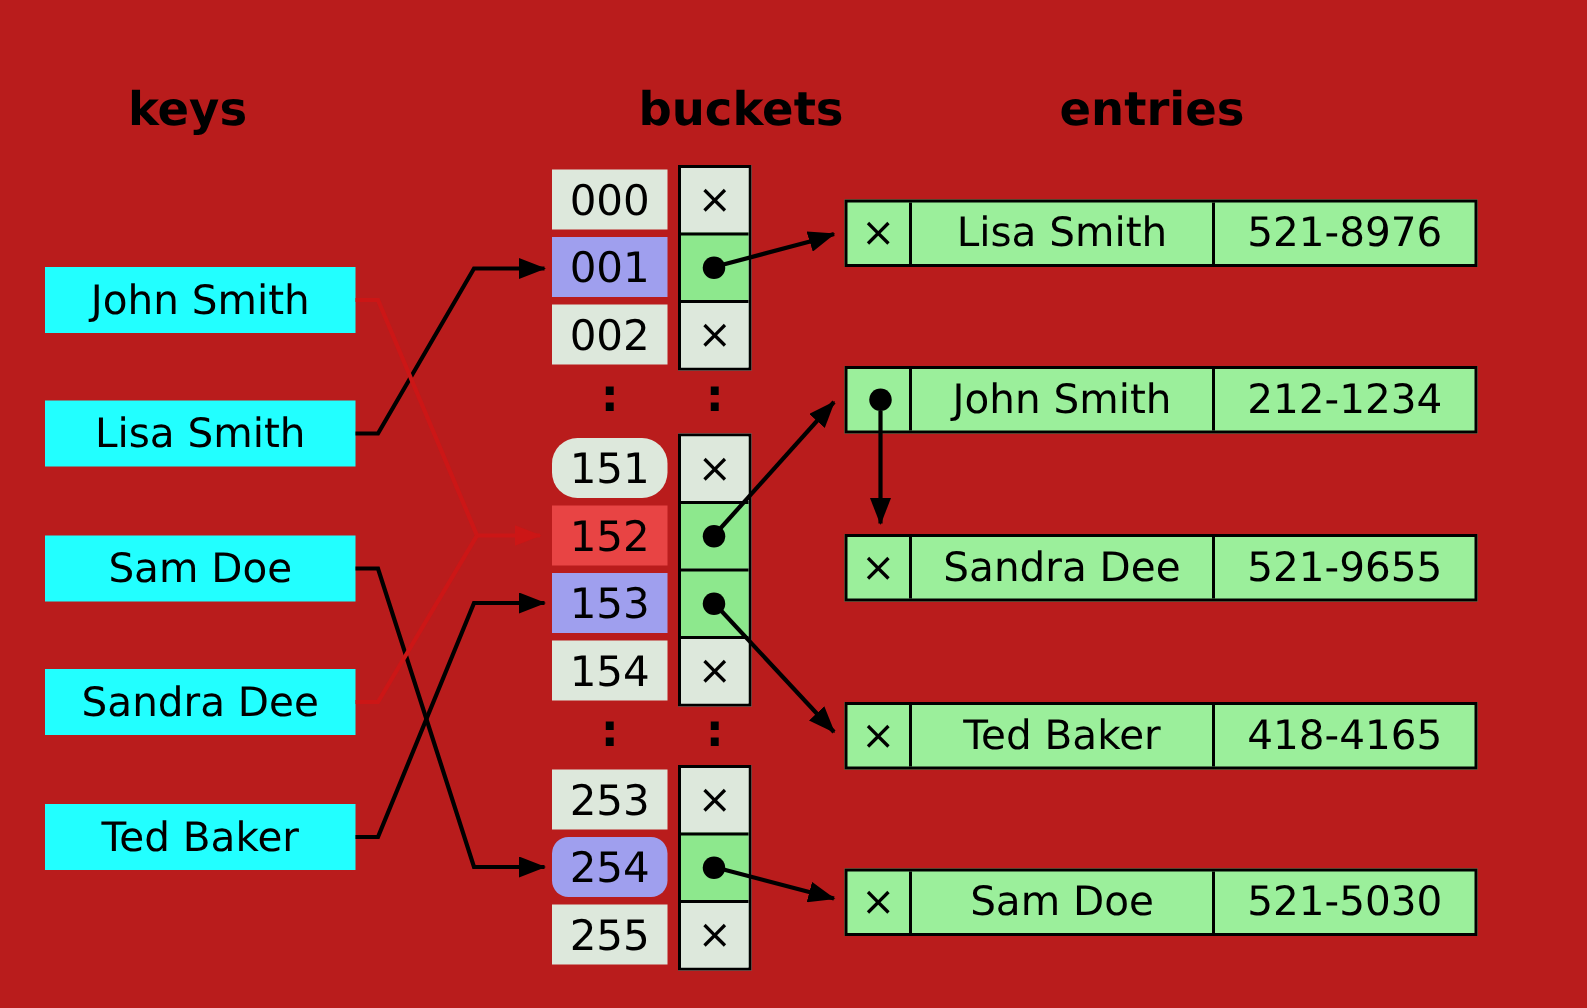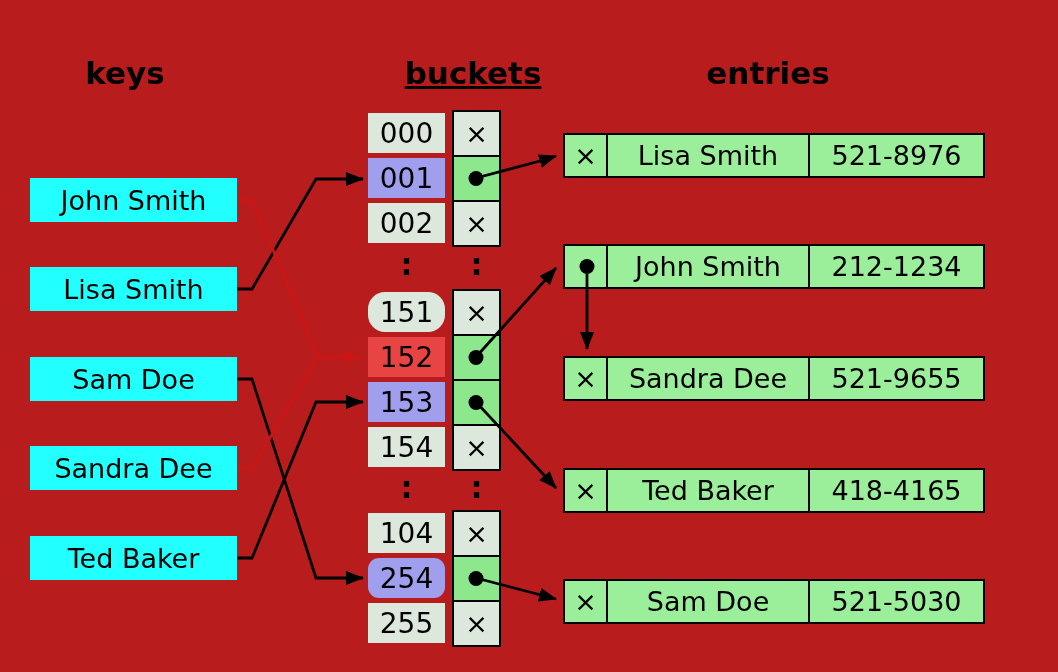--- a/index.html
+++ b/index.html
@@ -39,39 +39,39 @@
   .entry .name{width:202px;border-right:2px solid #000;display:flex;align-items:center;justify-content:center;box-sizing:border-box;}
   .entry .phone{flex:1;display:flex;align-items:center;justify-content:center;}
   svg.overlay{position:absolute;left:0;top:0;z-index:5;pointer-events:none;}
 </style>
 </head>
 <body>
 
 <div class="canvas">
 
   <div class="hdr" style="left:40px;top:55px;width:170px;">keys</div>
-  <div class="hdr" style="left:383px;top:55px;width:180px;text-decoration:underline;">buckets</div>
+  <div class="hdr" style="left:404px;top:55px;width:180px;">buckets</div>
   <div class="hdr" style="left:683px;top:55px;width:170px;">entries</div>
 
   <div class="key" style="top:178px;">John Smith</div>
   <div class="key" style="top:267px;">Lisa Smith</div>
   <div class="key" style="top:357px;">Sam Doe</div>
   <div class="key" style="top:446px;">Sandra Dee</div>
   <div class="key" style="top:536px;">Ted Baker</div>
 
   <div class="idx" style="top:113px;">000</div>
   <div class="idx selected" style="top:158px;">001</div>
   <div class="idx" style="top:203px;">002</div>
 
   <div class="idx" style="top:292px;border-radius:17px;">151</div>
   <div class="idx collision" style="top:337px;">152</div>
   <div class="idx selected" style="top:382px;">153</div>
   <div class="idx" style="top:427px;">154</div>
 
-  <div class="idx" style="top:513px;">104</div>
+  <div class="idx" style="top:513px;">253</div>
   <div class="idx selected" style="top:558px;border-radius:11px;">254</div>
   <div class="idx" style="top:603px;">255</div>
 
   <div class="ptrgroup" style="top:110px;">
     <div class="ptrcell">×</div>
     <div class="ptrcell pointer"></div>
     <div class="ptrcell">×</div>
   </div>
 
   <div class="ptrgroup" style="top:289px;">

